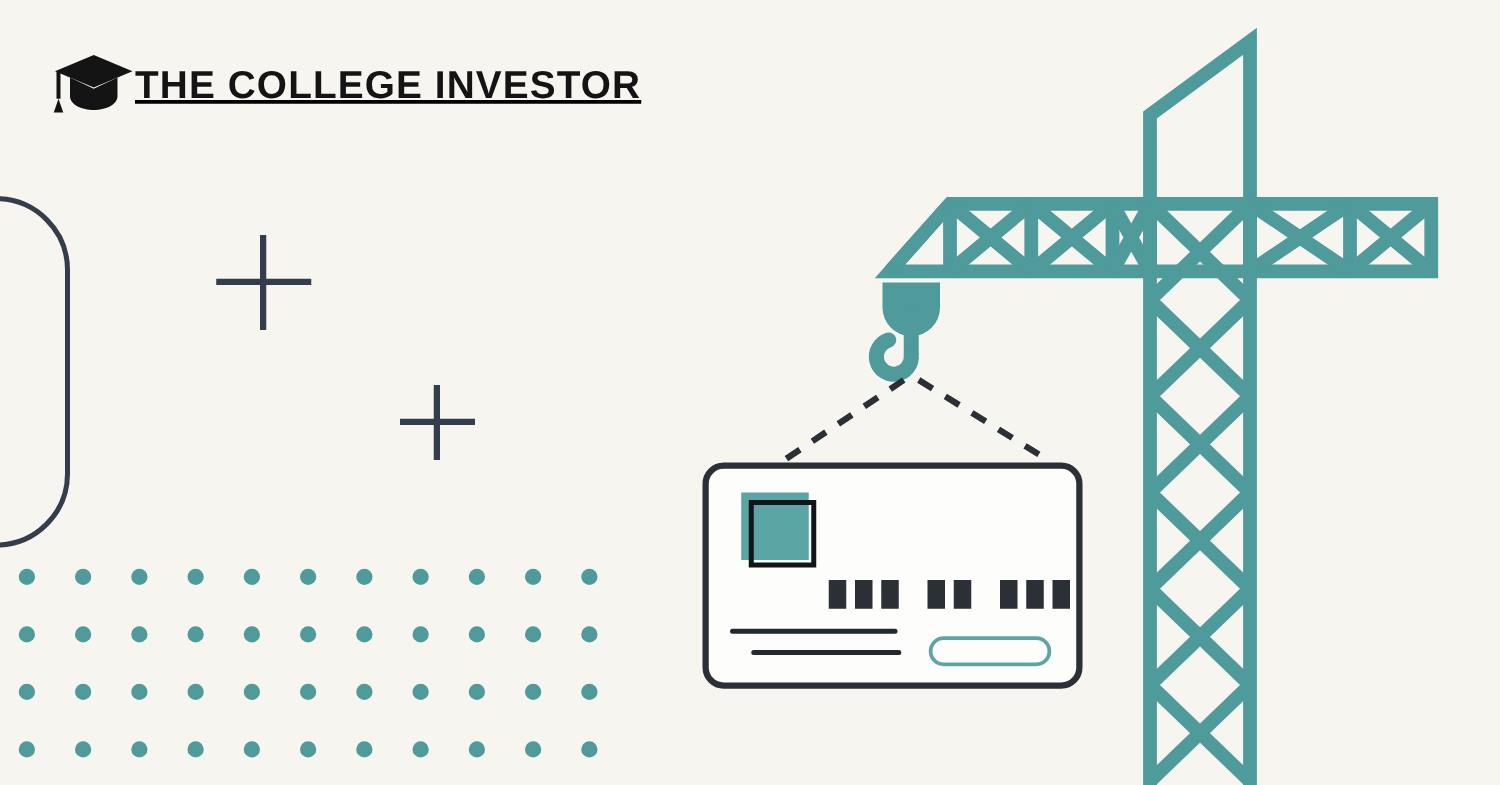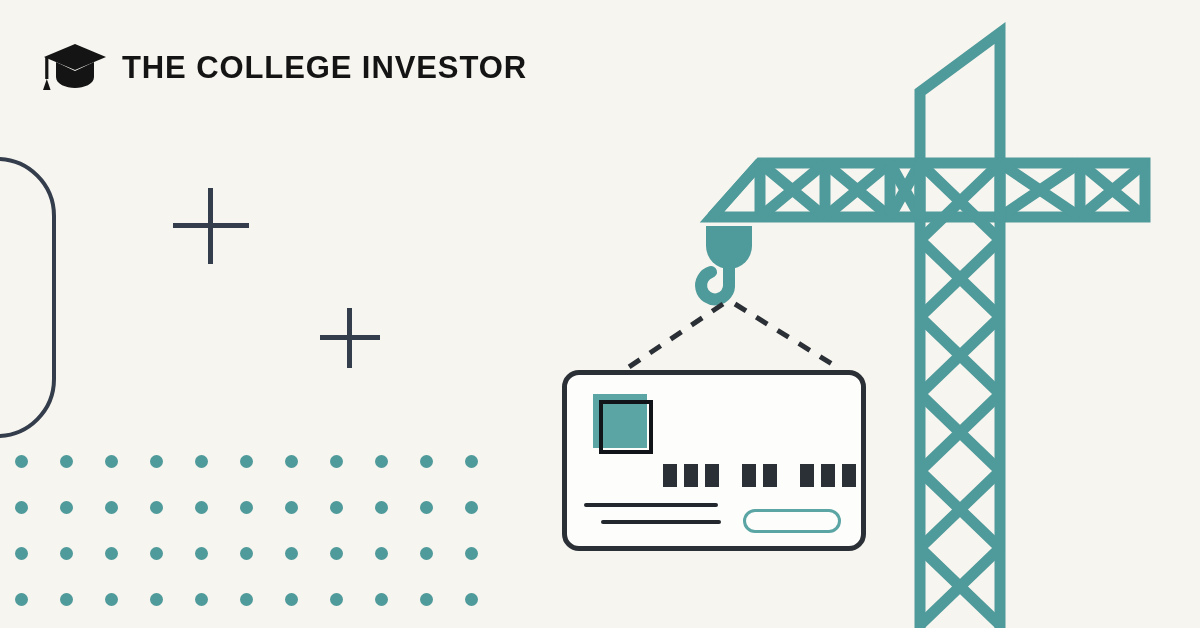--- a/index.html
+++ b/index.html
@@ -16,21 +16,21 @@
     font-family: "Liberation Sans", sans-serif;
   }
 
   
   #logo {
     position: absolute;
     left: 42px;
     top: 42px;
     display: flex;
     align-items: center;
-    gap: 14px;
+    text-decoration: underline;
   }
   #logo .cap-icon { width: 66px; height: 50px; display: block; }
   #logo .brand {
     font-family: "Liberation Sans", sans-serif;
     font-weight: 700;
     font-size: 31px;
     letter-spacing: 0.9px;
     color: #141414;
     white-space: nowrap;
     line-height: 1;

